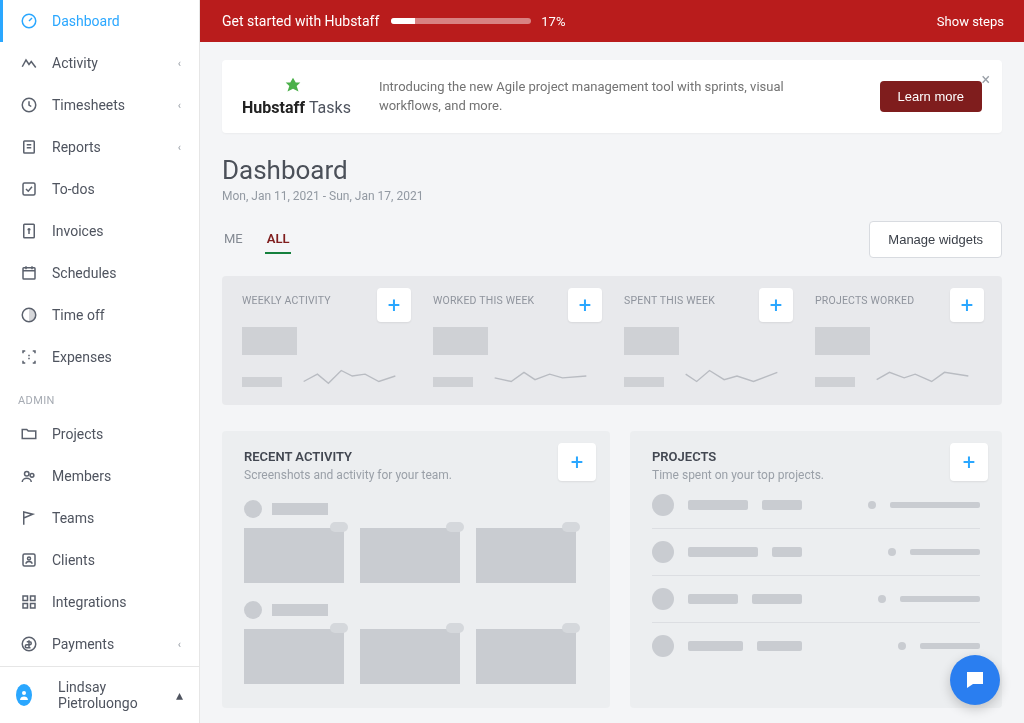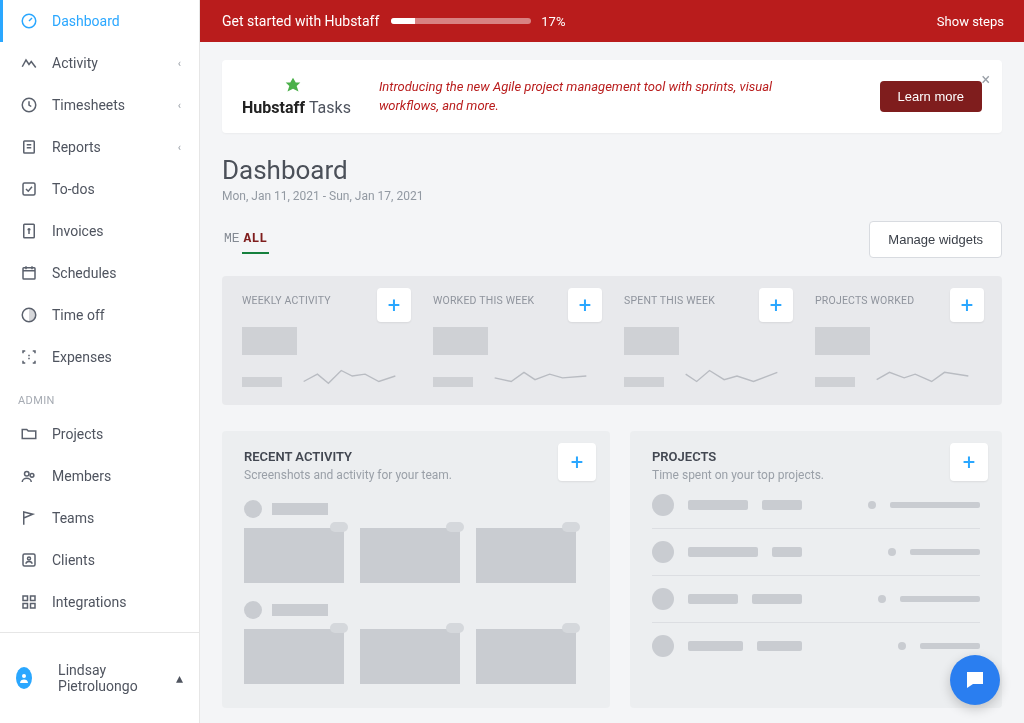--- a/index.html
+++ b/index.html
@@ -7,42 +7,42 @@
 .app { display: flex; height: 723px; }
 .sidebar { width: 200px; background: #fff; border-right: 1px solid #e6e6e6; display: flex; flex-direction: column; overflow-y: auto; }
 .side-items { flex: 1; overflow-y: auto; }
 .side-item { display: flex; align-items: center; padding: 10px 18px; font-size: 14px; cursor: pointer; color: #4f545f; position: relative; }
 .side-item.active { color: #2aa7ff; }
 .side-item.active::before { content:""; position:absolute; left:0; top:0; bottom:0; width:3px; background:#2aa7ff; }
 .side-item .icon { width: 22px; height: 22px; margin-right: 12px; display: inline-flex; align-items: center; justify-content: center; color: #5b616d; }
 .side-item.active .icon { color: #2aa7ff; }
 .side-item .chev { margin-left: auto; font-size: 11px; color: #9aa0a8; }
 .side-section-label { padding: 16px 18px 6px; font-size: 11px; letter-spacing: .4px; color: #a6abb3; }
-.side-footer { border-top: 1px solid #e6e6e6; padding: 29px 16px; display: flex; align-items: center; font-size: 14px; cursor: pointer; gap: 16px; }
+.side-footer { border-top: 1px solid #e6e6e6; padding: 12px 16px; display: flex; align-items: center; font-size: 14px; cursor: pointer; gap: 16px; }
 .avatar-sm { width: 22px; height: 22px; border-radius: 50%; background: #2aa7ff; margin-right: 10px; display:inline-flex; align-items:center; justify-content:center; color:#fff; }
 .main { flex: 1; display: flex; flex-direction: column; overflow: hidden; }
 .topbar { background: #b91c1c; color: #fff; height: 42px; display: flex; align-items: center; padding: 0 20px 0 22px; font-size: 14px; }
 .progress-wrap { display: flex; align-items: center; margin-left: 12px; }
 .progress-track { width: 140px; height: 6px; background: rgba(255,255,255,.45); border-radius: 3px; overflow: hidden; }
 .progress-fill { height: 100%; background: #fff; width: 17%; }
 .progress-pct { margin-left: 10px; font-size: 13px; }
 .topbar .spacer { flex: 1; }
 .topbar .show-steps { font-size: 13px; cursor: pointer; }
 .content { flex: 1; overflow-y: auto; padding: 18px 22px 0 22px; background: #f4f5f7; }
 .promo { background: #fff; border-radius: 4px; padding: 16px 20px; display: flex; align-items: center; box-shadow: 0 1px 2px rgba(0,0,0,.04); position: relative; }
 .promo .logo { display:flex; align-items:center; font-weight:600; color:#4f545f; margin-right: 28px; font-size:16px;flex-direction:column; }
 .promo .logo svg { margin-right: 6px; }
 .promo .logo b { color:#222; font-weight:700; }
-.promo .text { font-size: 13px; color: #b91c1c; max-width: 420px; line-height: 1.4; font-style: italic; }
+.promo .text { font-size: 13px; color: #737373; max-width: 420px; line-height: 1.4; }
 .promo .cta { background: #7f1d1d; color: #fff; border: none; border-radius: 4px; padding: 8px 18px; font-size: 13px; cursor: pointer; margin-left: auto; }
 .promo .close { position:absolute; top:10px; right:12px; color:#9aa0a8; cursor:pointer; font-size:16px; }
 .dash-title { font-size: 26px; color: #4b5059; margin-top: 22px; font-weight: 400; }
 .dash-range { font-size: 12px; color: #9299a2; margin-top: 4px; }
 .tab-row { display:flex; align-items:center; margin-top: 18px; }
-.tabs { display:flex; font-size: 13px; font-family: Liberation Mono, monospace; }
+.tabs { display:flex; gap: 20px; font-size: 13px; }
 .tab { color:#848a93; padding: 6px 2px; cursor:pointer; }
 .tab.active { color:#7f1d1d; border-bottom:2px solid #15803d; font-weight:600; }
 .manage-btn { margin-left:auto; background:#fff; border:1px solid #d8dbe0; border-radius:4px; padding:10px 18px; font-size:13px; cursor:pointer; color:#3b4049; }
 .stat-strip { background:#e8e9ec; border-radius:4px; margin-top: 18px; padding: 12px; display:flex; gap:8px;align-items:flex-end; }
 .stat-card { flex:1; padding: 6px 8px; position:relative; }
 .stat-card .label { font-size: 10.5px; color:#8f949d; letter-spacing:.2px; }
 .add-btn { position:absolute; right:6px; top:0; width:34px; height:34px; background:#fff; border-radius:4px; display:flex; align-items:center; justify-content:center; color:#2aa7ff; font-size:22px; cursor:pointer; box-shadow:0 1px 2px rgba(0,0,0,.08); }
 .skel-block { width:55px; height:28px; background:#cfd1d5; margin-top:20px; }
 .skel-small { width:40px; height:10px; background:#cfd1d5; margin-top:10px; display:inline-block; }
 .stat-card .skel-row { display:flex; align-items:flex-end; gap:8px; margin-top:10px; }

